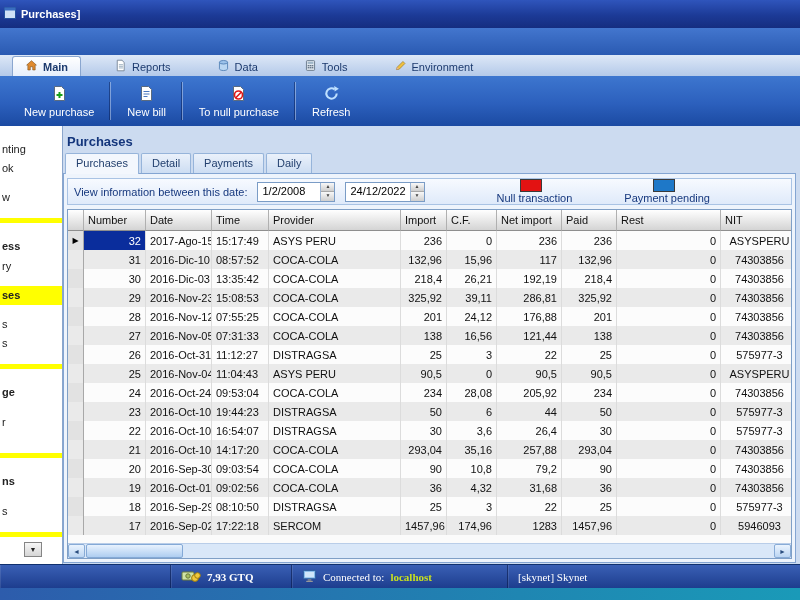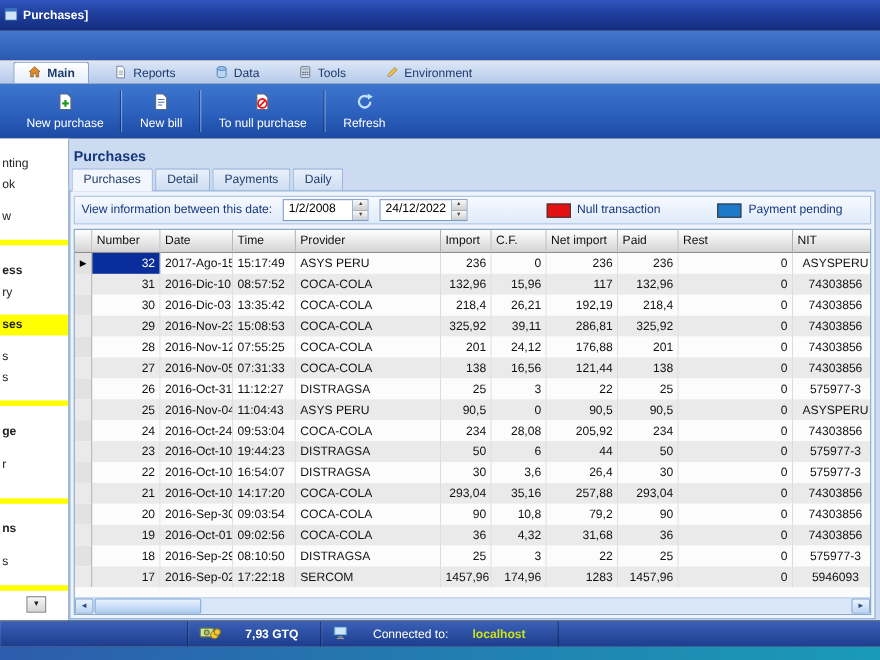--- a/index.html
+++ b/index.html
@@ -4,21 +4,21 @@
 <style>
   html,body{margin:0;padding:0;}
   body{width:800px;height:600px;overflow:hidden;font-family:"Liberation Sans",sans-serif;}
   .app{position:relative;width:800px;height:600px;background:#fdba74;overflow:hidden;}
 
   
   .titlebar{position:absolute;top:0;left:0;right:0;height:28px;background:linear-gradient(180deg,#2f55bc 0%,#1c3a96 55%,#152d80 100%);display:flex;align-items:center;padding-left:4px;color:#fff;font-size:11px;font-weight:bold;gap:5px;}
   .ribbonband{position:absolute;top:28px;left:0;right:0;height:27px;background:linear-gradient(180deg,#4376ce,#2a5ab2);}
 
   
-  .tabrow{position:absolute;top:55px;left:0;right:0;height:21px;background:linear-gradient(180deg,#dde8f7,#b4c9e9);display:flex;align-items:flex-end;padding-left:12px;gap:9px;}
+  .tabrow{position:absolute;top:55px;left:0;right:0;height:21px;background:linear-gradient(180deg,#dde8f7,#b4c9e9);display:flex;align-items:flex-end;padding-left:12px;gap:20px;}
   .rtab{display:flex;align-items:center;gap:5px;height:19px;padding:0 12px;font-size:11px;color:#1c3a6e;border:1px solid transparent;border-bottom:none;border-radius:3px 3px 0 0;white-space:nowrap;}
   .rtab.active{background:linear-gradient(180deg,#ffffff,#e6eefb);border-color:#8aa6cf;font-weight:bold;}
 
   
   .toolbar{position:absolute;top:76px;left:0;right:0;height:50px;background:linear-gradient(180deg,#3d76cf 0%,#2c60bd 55%,#1b4aa2 100%);border-bottom:1px solid #123c86;display:flex;align-items:center;padding-left:14px;}
   .tbtn{display:flex;flex-direction:column;align-items:center;justify-content:center;gap:2px;color:#fff;font-size:11px;padding:3px 10px;background:none;border:none;white-space:nowrap;}
   .tsep{width:1px;height:38px;background:rgba(255,255,255,.38);box-shadow:-1px 0 0 rgba(0,10,50,.4);margin:0 6px;}
 
   
   .workspace{position:absolute;top:126px;left:0;right:0;bottom:35px;background:#ccdbf0;}
@@ -39,21 +39,21 @@
   .tabpage{flex:1;border:1px solid #84a5d2;background:#eef4fc;display:flex;flex-direction:column;padding:4px 3px 3px;gap:4px;min-height:0;}
 
   
   .filterbar{flex:0 0 24px;border:1px solid #a9c3e4;background:linear-gradient(180deg,#f7faff,#dfeafa);display:flex;align-items:center;font-size:11px;color:#16387e;padding:0 6px;white-space:nowrap;}
   .filterlabel{margin-right:10px;}
   .datebox{display:inline-flex;align-items:stretch;height:18px;background:#fff;border:1px solid #7a9cc6;margin-right:10px;}
   .dateval{padding:0 4px;line-height:16px;font-size:11px;color:#000;min-width:54px;}
   .spin{display:flex;flex-direction:column;width:13px;border-left:1px solid #9ab4d4;}
   .spinbtn{flex:1;font-size:5px;line-height:7px;text-align:center;background:linear-gradient(#f8f8f8,#cecece);color:#444;}
   .spinbtn:first-child{border-bottom:1px solid #a8a8a8;}
-  .legend{display:flex;align-items:center;}
+  .legend{display:flex;align-items:center;flex-direction:column;}
   .legend.first{margin-left:62px;}
   .legend.second{margin-left:52px;}
   .swatch{width:20px;height:11px;border:1px solid #3a3a3a;margin-right:6px;}
   .legendlabel{color:#16387e;}
 
   
   .gridbox{flex:1;border:1px solid #7f9fc6;background:#fff;display:flex;flex-direction:column;min-height:0;overflow:hidden;}
   table.grid{border-collapse:separate;border-spacing:0;table-layout:fixed;width:731px;}
   table.grid th{background:linear-gradient(180deg,#ffffff,#d4d4d4);border-right:1px solid #b0b0b0;border-bottom:1px solid #8e8e8e;font-size:11px;font-weight:normal;color:#111;height:20px;padding:0 4px;text-align:left;white-space:nowrap;overflow:hidden;}
   table.grid td{font-size:11px;height:19px;padding:0 4px;border-right:1px solid #dcdcdc;white-space:nowrap;overflow:hidden;color:#111;background:#fcfcfc;}
@@ -66,21 +66,21 @@
   .gridfiller{flex:1;background:#fbfbfb;}
 
   
   .hscroll{flex:0 0 14px;display:flex;background:#d9e7f8;border-top:1px solid #b9cde8;align-items:stretch;}
   .sb-btn{width:15px;background:linear-gradient(180deg,#eaf3fe,#bcd5f2);border:1px solid #88abd6;font-size:7px;color:#2a4d7e;display:flex;align-items:center;justify-content:center;border-radius:2px;}
   .sb-track{flex:1;position:relative;}
   .sb-thumb{position:absolute;left:1px;top:0;bottom:0;width:95px;background:linear-gradient(180deg,#e8f2fe,#aecdf0);border:1px solid #84a9d6;border-radius:2px;}
 
   
   .statusbar{position:absolute;left:0;right:0;bottom:12px;height:23px;background:linear-gradient(180deg,#3a60b5,#1d3d8e);border-top:1px solid #10306e;display:flex;align-items:center;color:#fff;font-size:11px;}
-  .sb-sec{display:flex;align-items:center;gap:22px;padding:0 10px;height:100%;border-right:1px solid rgba(8,22,66,.55);box-shadow:1px 0 0 rgba(255,255,255,.10) inset;white-space:nowrap;}
+  .sb-sec{display:flex;align-items:center;gap:6px;padding:0 10px;height:100%;border-right:1px solid rgba(8,22,66,.55);box-shadow:1px 0 0 rgba(255,255,255,.10) inset;white-space:nowrap;font-family:Liberation Serif, serif;}
   .sb-spacer{width:150px;}
   .sb-money{width:100px;font-weight:bold;}
   .sb-conn{width:195px;}
   .sb-user{flex:1;border-right:none;}
   .bottomedge{position:absolute;left:0;right:0;bottom:0;height:12px;background:linear-gradient(90deg,#2d5cac 0%,#1f86b2 65%,#1a9ab8 100%);}
 </style>
 </head>
 <body>
 
 <div class="app">
@@ -516,16 +516,19 @@
     <div class="sb-sec sb-conn">
       <span><svg width="15" height="14" viewBox="0 0 16 15">
             <rect x="1.5" y="1.5" width="13" height="9" rx="1" fill="#7db6e8" stroke="#2a5a9a"></rect>
             <rect x="3" y="3" width="10" height="6" fill="#cfe6fa"></rect>
             <rect x="6" y="11" width="4" height="1.5" fill="#8a8a8a"></rect>
             <rect x="4.5" y="12.7" width="7" height="1.2" fill="#9a9a9a"></rect>
           </svg></span>
       <span>Connected to:</span>
       <span style="font-weight: bold; color: rgb(200, 224, 32);">localhost</span>
     </div>
+    <div class="sb-sec sb-user">
+      <span>[skynet] Skynet</span>
+    </div>
   </div>
 
   <div class="bottomedge"></div>
 </div>
 
 </body></html>

